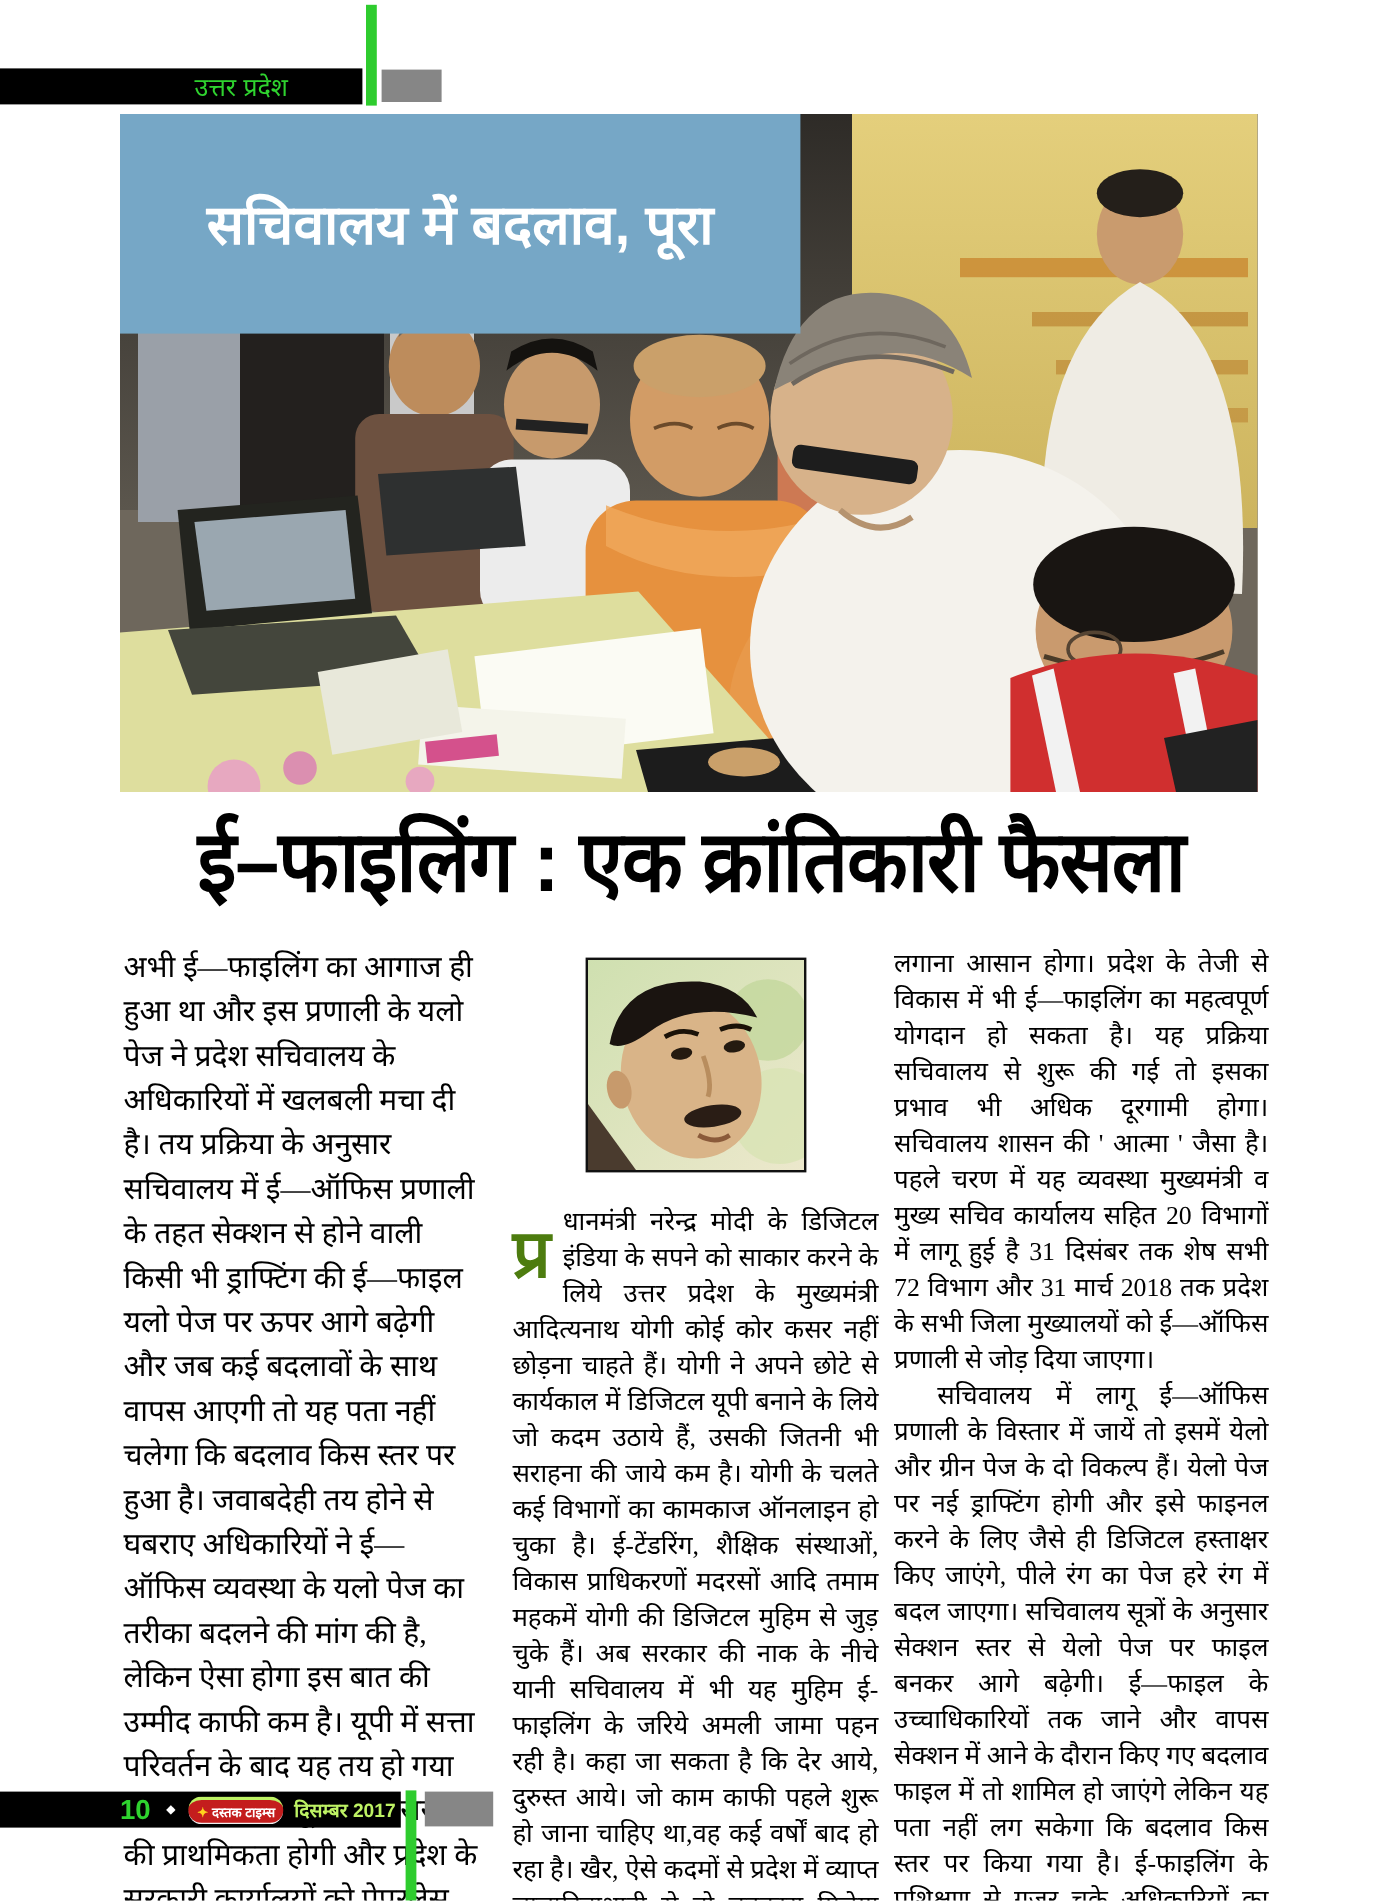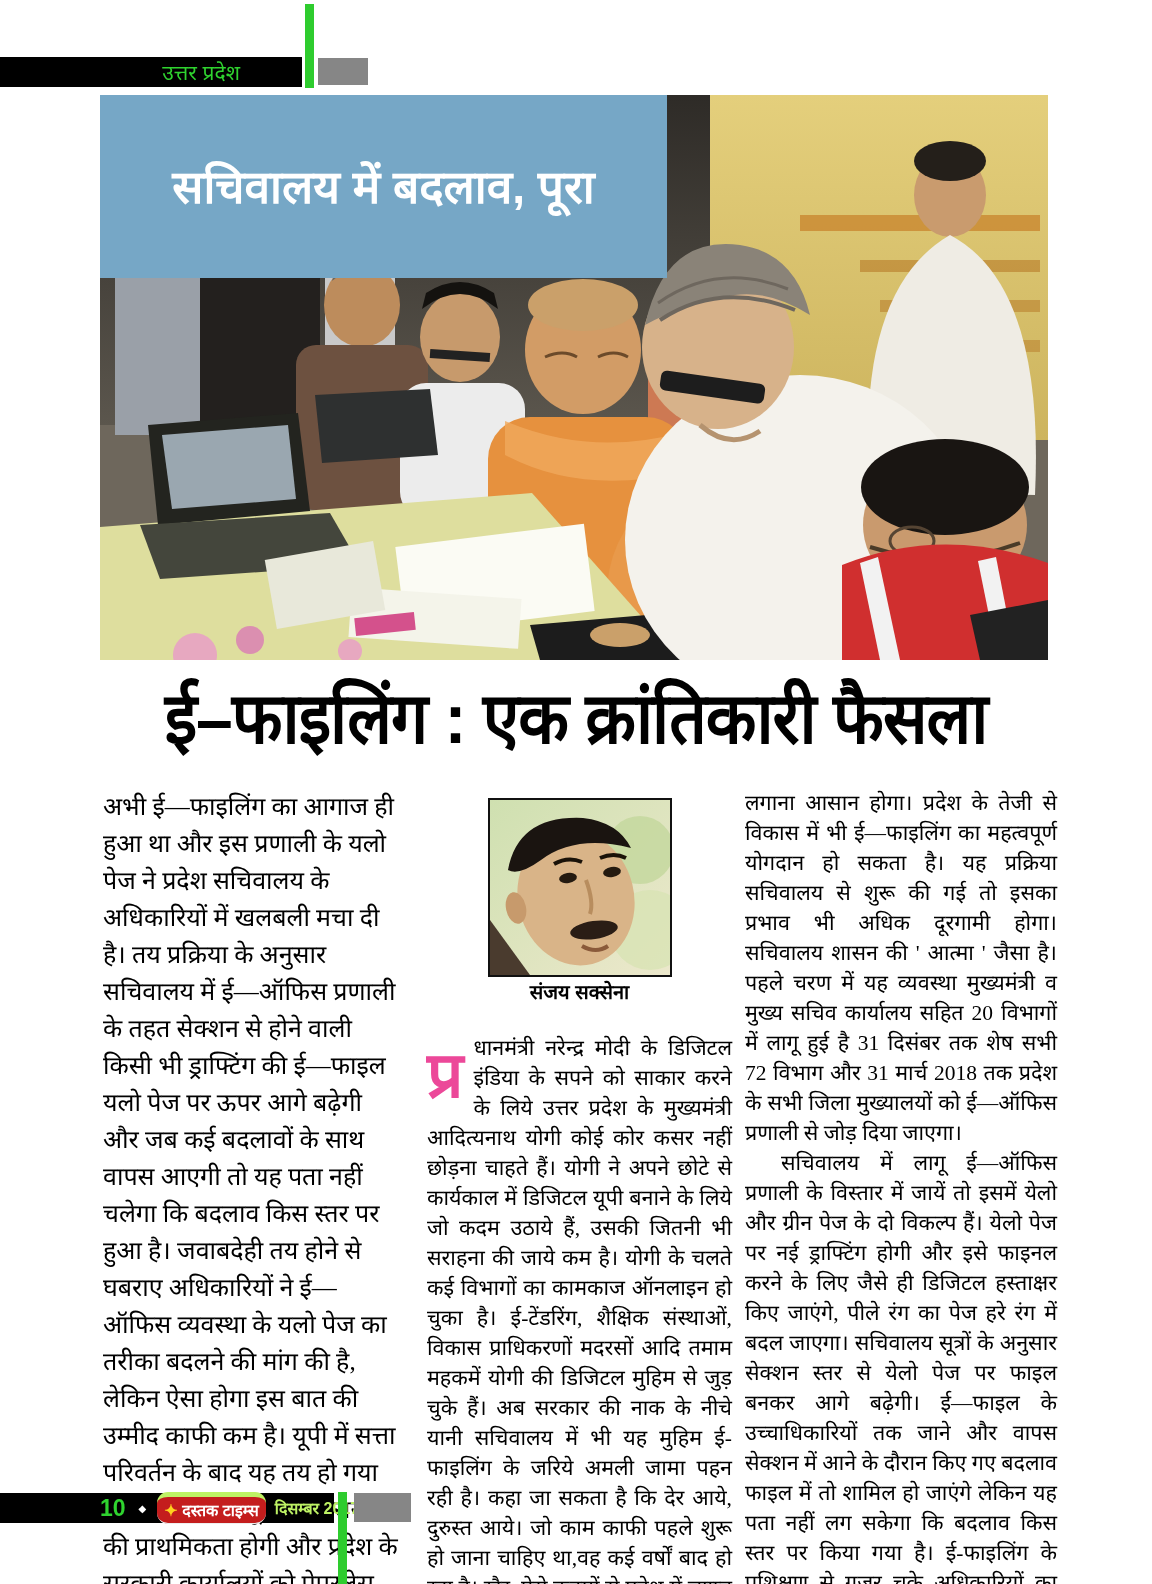--- a/index.html
+++ b/index.html
@@ -45,34 +45,34 @@
   .col3 p.indent{text-indent:36px;}
 
   .author-fig{margin:10px auto 0 auto;width:180px;border:2px solid #111;line-height:0;}
   .author-fig svg{width:180px;height:175px;}
   .author-caption{
     text-align:center;font-weight:bold;font-size:20px;margin-top:10px;margin-bottom:0;
     font-family:"Liberation Sans",sans-serif;
   }
   .col2 .body-start{margin-top:26px;}
   .dropcap{
-    float:left;color:#ec4899;font-family:"Liberation Sans",sans-serif;font-weight:bold;
-    font-size:64px;line-height:72px;margin:6px 10px 0 0;
+    float:left;color:#4d7c0f;font-family:"Liberation Sans",sans-serif;font-weight:bold;
+    font-size:56px;line-height:72px;margin:6px 10px 0 0;
   }
 
   
   .footer-bar{
     position:absolute;left:0;top:1493px;width:334px;height:30px;background:#000;
     display:flex;align-items:center;padding-left:100px;box-sizing:border-box;
   }
   .page-number{color:#2fd32f;font-family:"Liberation Sans",sans-serif;font-weight:bold;font-size:23px;}
   .diamond{color:#ffffff;font-size:10px;margin:0 11px 0 13px;}
   .logo-chip{
     background:#c41d1d;color:#fff;font-family:"Liberation Sans",sans-serif;font-weight:bold;
-    font-size:16px;padding:2px 7px;border-top:5px solid #bef264;border-bottom:1px solid #eee;
+    font-size:11px;padding:2px 7px;border-top:3px solid #bef264;border-bottom:1px solid #eee;
     white-space:nowrap;
     border-radius:11px;
   }
   .logo-chip .logo-mark{color:#ffd21e;}
   .issue-date{
     color:#bef264;font-family:"Liberation Sans",sans-serif;font-weight:bold;font-size:16px;margin-left:9px;
     white-space:nowrap;
   }
   .green-rule-bottom{position:absolute;left:338px;top:1492px;width:9px;height:92px;background:#2ecc2e;}
   .gray-bottom{position:absolute;left:354px;top:1493px;width:57px;height:29px;background:#868686;}
@@ -209,21 +209,20 @@
         <ellipse cx="26" cy="108" rx="10" ry="16" fill="#c79a6c" transform="rotate(-12 26 108)"></ellipse>
         <ellipse cx="78" cy="78" rx="9" ry="5" fill="#241a10" transform="rotate(-10 78 78)"></ellipse>
         <ellipse cx="122" cy="72" rx="9" ry="5" fill="#241a10" transform="rotate(-10 122 72)"></ellipse>
         <path d="M64,64 q14,-8 28,-2" stroke="#1a1208" stroke-width="4" fill="none"></path>
         <path d="M110,58 q14,-6 26,0" stroke="#1a1208" stroke-width="4" fill="none"></path>
         <path d="M96,80 q8,22 4,34" stroke="#b88d5e" stroke-width="4" fill="none"></path>
         <ellipse cx="104" cy="130" rx="24" ry="9" fill="#2a1d15" transform="rotate(-8 104 130)"></ellipse>
         <path d="M92,146 q14,8 26,0" stroke="#8a5a3a" stroke-width="4" fill="none"></path>
       </svg>
     </figure>
-    <p class="author-caption">संजय सक्सेना</p>
     <p class="body-start"><span class="dropcap">प्र</span><span>धानमंत्री नरेन्द्र मोदी के डिजिटल इंडिया के सपने को साकार करने के लिये उत्तर प्रदेश के मुख्यमंत्री आदित्यनाथ योगी कोई कोर कसर नहीं छोड़ना चाहते हैं। योगी ने अपने छोटे से कार्यकाल में डिजिटल यूपी बनाने के लिये जो कदम उठाये हैं, उसकी जितनी भी सराहना की जाये कम है। योगी के चलते कई विभागों का कामकाज ऑनलाइन हो चुका है। ई-टेंडरिंग, शैक्षिक संस्थाओं, विकास प्राधिकरणों मदरसों आदि तमाम महकमें योगी की डिजिटल मुहिम से जुड़ चुके हैं। अब सरकार की नाक के नीचे यानी सचिवालय में भी यह मुहिम ई-फाइलिंग के जरिये अमली जामा पहन रही है। कहा जा सकता है कि देर आये, दुरुस्त आये। जो काम काफी पहले शुरू हो जाना चाहिए था,वह कई वर्षों बाद हो रहा है। खैर, ऐसे कदमों से प्रदेश में व्याप्त लालफीताशाही से तो छुटकारा मिलेगा ही, भ्रष्टाचार पर भी लगाम</span></p>
   </div>
 
   <div class="col col3">
     <p>लगाना आसान होगा। प्रदेश के तेजी से विकास में भी ई—फाइलिंग का महत्वपूर्ण योगदान हो सकता है। यह प्रक्रिया सचिवालय से शुरू की गई तो इसका प्रभाव भी अधिक दूरगामी होगा। सचिवालय शासन की ' आत्मा ' जैसा है। पहले चरण में यह व्यवस्था मुख्यमंत्री व मुख्य सचिव कार्यालय सहित 20 विभागों में लागू हुई है 31 दिसंबर तक शेष सभी 72 विभाग और 31 मार्च 2018 तक प्रदेश के सभी जिला मुख्यालयों को ई—ऑफिस प्रणाली से जोड़ दिया जाएगा।</p>
     <p class="indent">सचिवालय में लागू ई—ऑफिस प्रणाली के विस्तार में जायें तो इसमें येलो और ग्रीन पेज के दो विकल्प हैं। येलो पेज पर नई ड्राफ्टिंग होगी और इसे फाइनल करने के लिए जैसे ही डिजिटल हस्ताक्षर किए जाएंगे, पीले रंग का पेज हरे रंग में बदल जाएगा। सचिवालय सूत्रों के अनुसार सेक्शन स्तर से येलो पेज पर फाइल बनकर आगे बढ़ेगी। ई—फाइल के उच्चाधिकारियों तक जाने और वापस सेक्शन में आने के दौरान किए गए बदलाव फाइल में तो शामिल हो जाएंगे लेकिन यह पता नहीं लग सकेगा कि बदलाव किस स्तर पर किया गया है। ई-फाइलिंग के प्रशिक्षण से गुजर चुके अधिकारियों का कहना था कि इस व्यवस्था के तहत ई—फाइल में किए गए बदलावों की जिम्मेदारी उस पर आ जाएगी, जिसने ड्राफ्टिंग की होगी।</p>
 
   </div>
 
   <div class="footer-bar">

